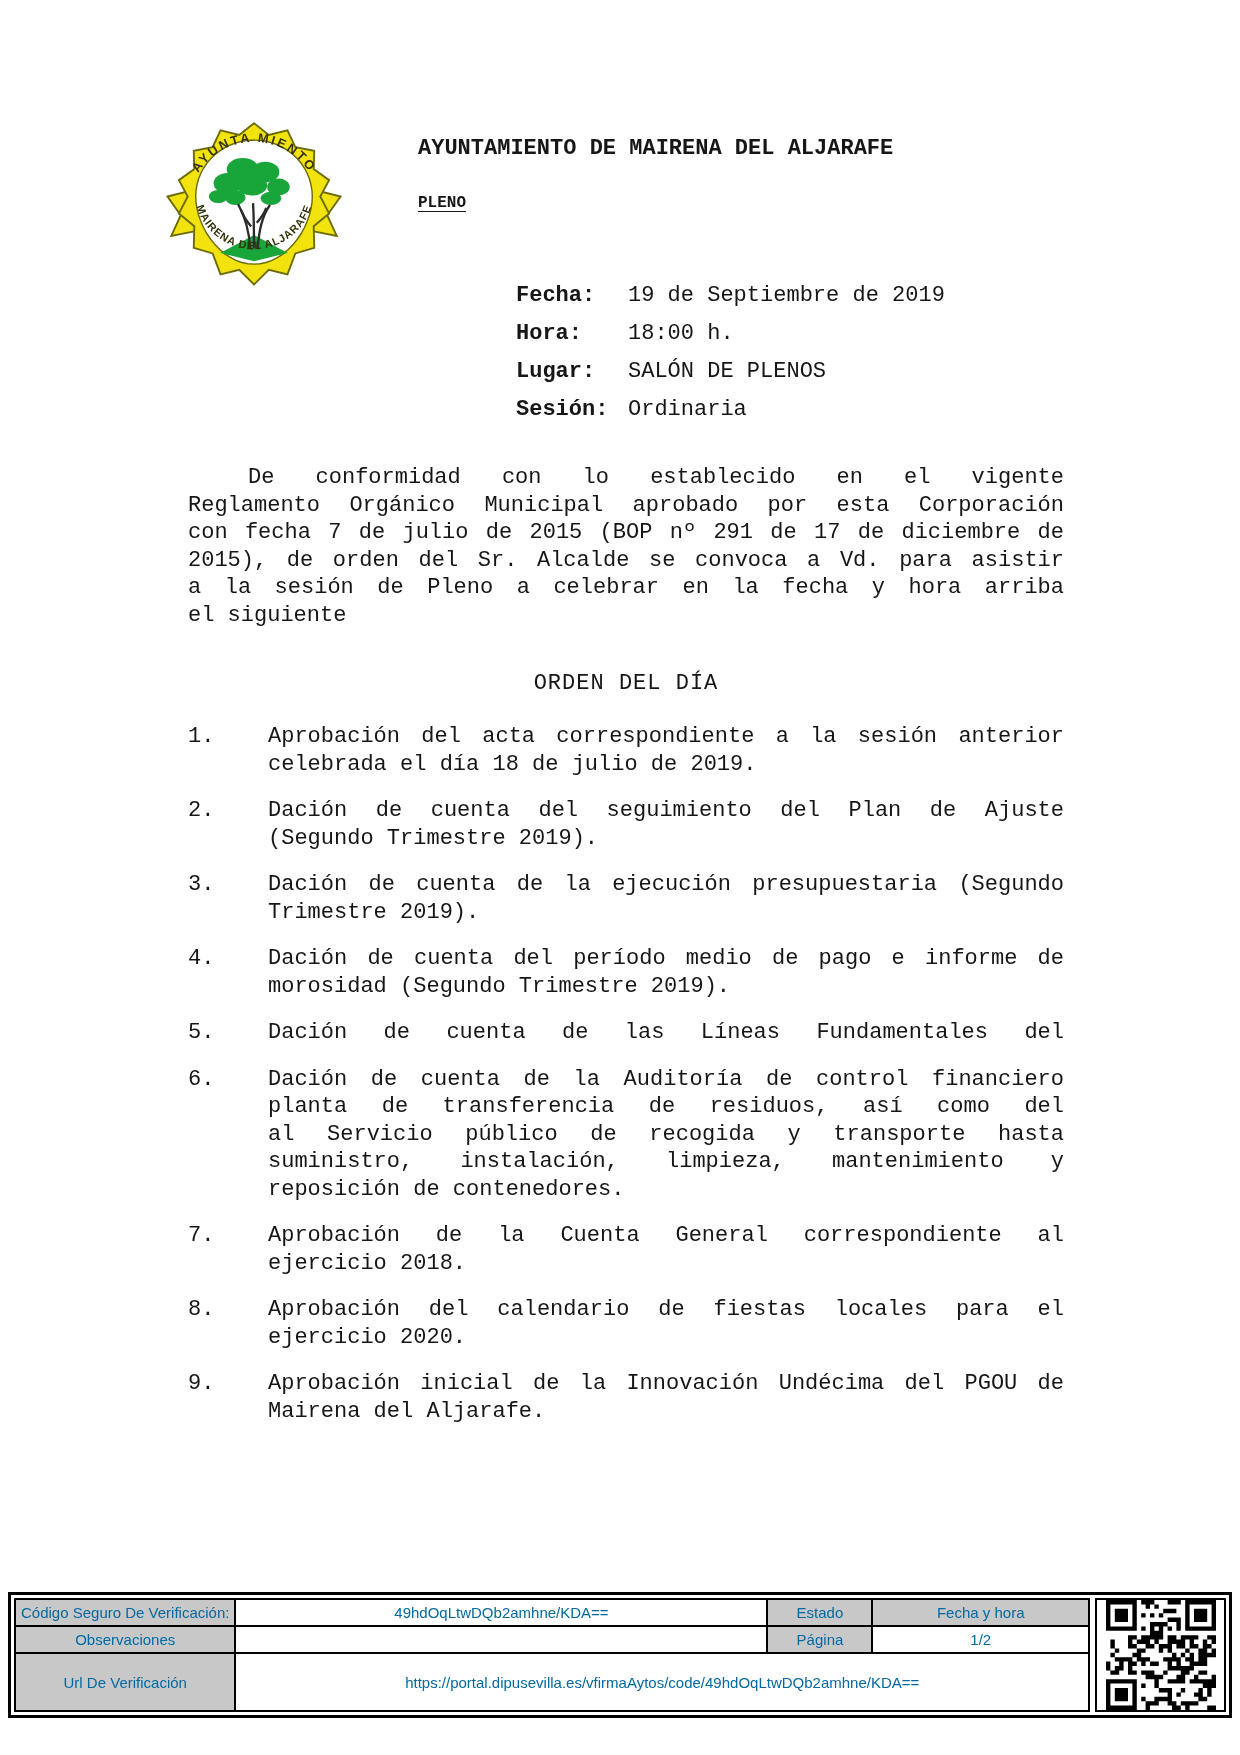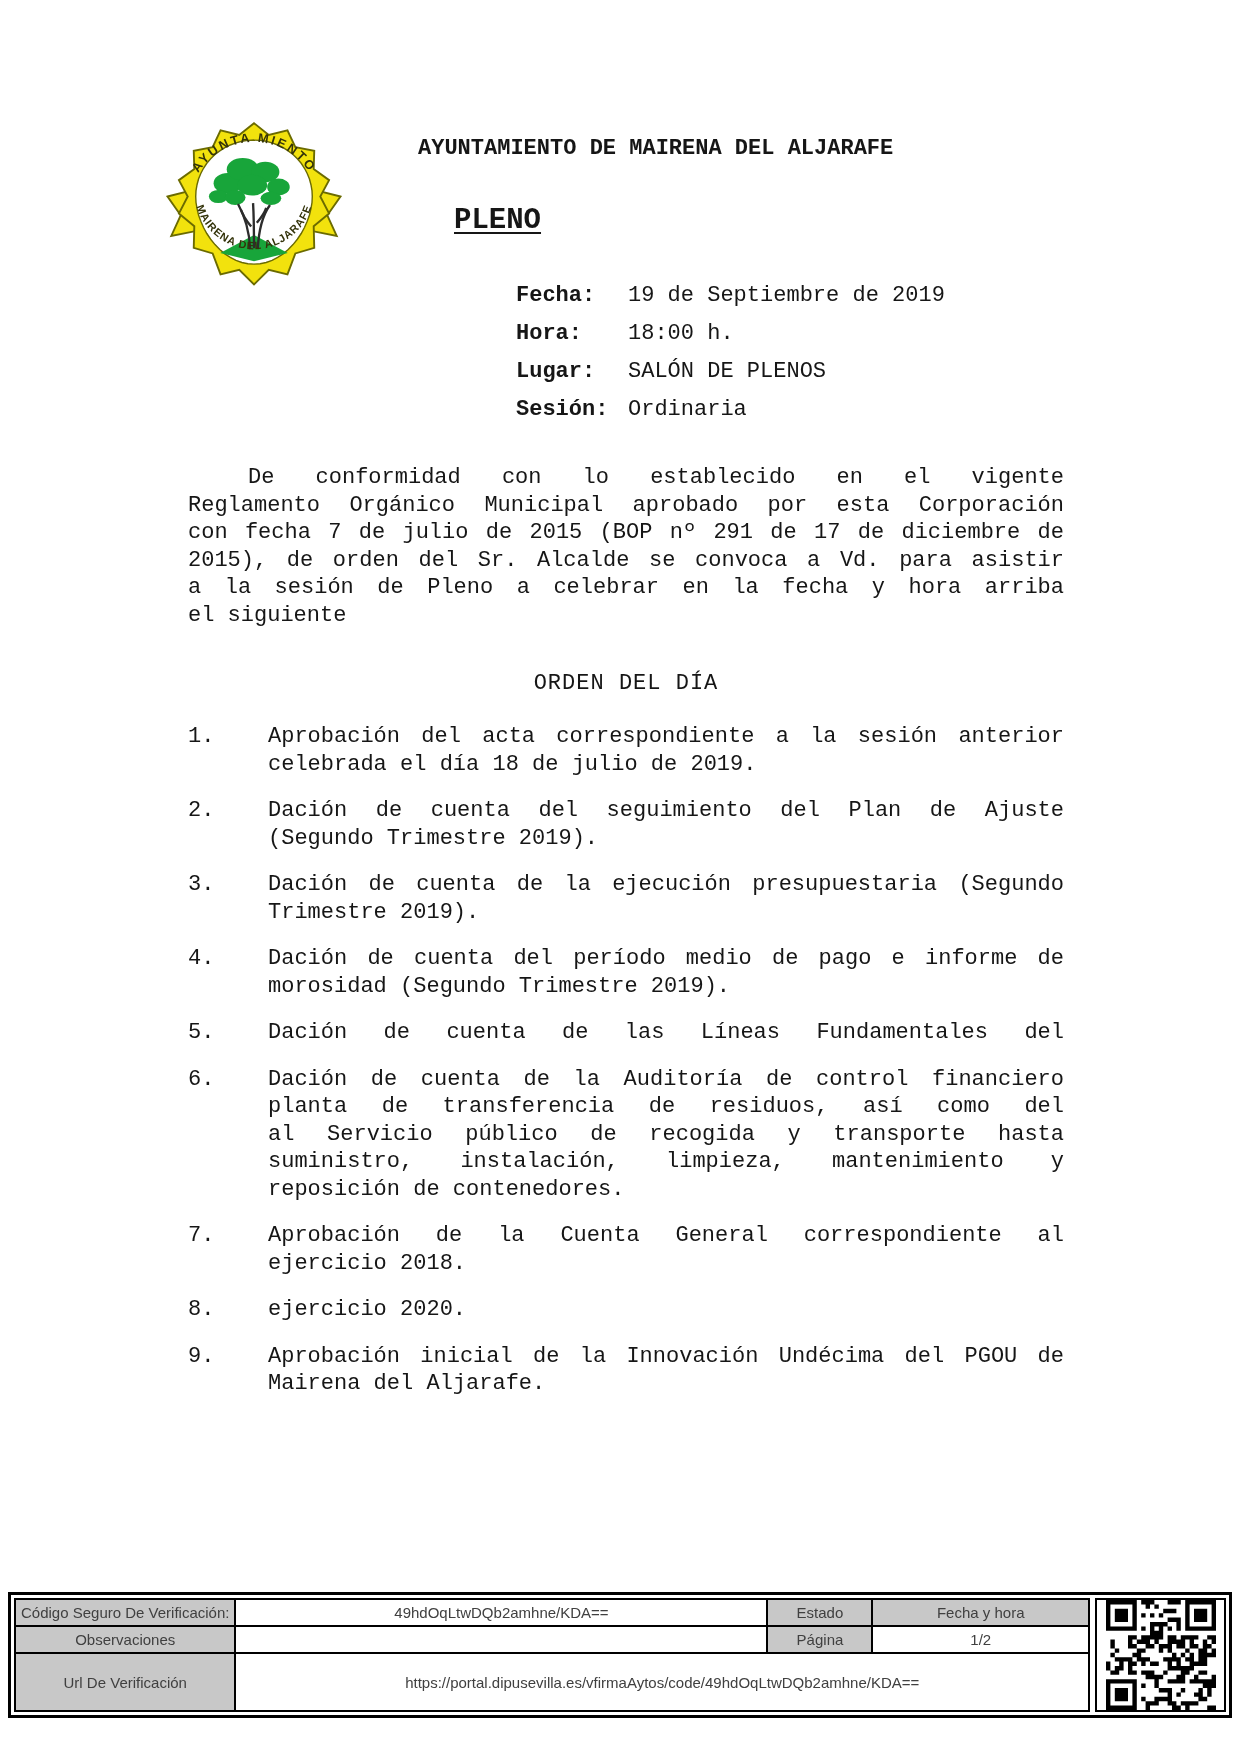--- a/index.html
+++ b/index.html
@@ -7,21 +7,21 @@
     width:1240px;height:1755px;background:#ffffff;position:relative;
     font-family:"Liberation Mono",monospace;color:#161616;overflow:hidden;
   }
   .page{position:absolute;inset:0;}
 
   
   .logo{position:absolute;left:160px;top:110px;width:188px;height:188px;}
 
   
   .doc-title{position:absolute;left:418px;top:136px;font-size:22px;font-weight:bold;white-space:nowrap;}
-  .doc-type{position:absolute;left:418px;top:204px;font-size:29px;font-weight:bold;text-decoration:underline;text-underline-offset:4px;margin-left:36px;}
+  .doc-type{position:absolute;left:418px;top:194px;font-size:16px;font-weight:bold;text-decoration:underline;text-underline-offset:4px;}
 
   
   .meta{position:absolute;left:516px;top:276px;font-size:22px;}
   .meta-row{height:38px;display:flex;align-items:center;white-space:nowrap;}
   .meta-label{font-weight:bold;min-width:112px;}
 
   
   .intro{position:absolute;left:188px;top:464px;width:876px;font-size:22px;line-height:27.5px;}
   .tline{white-space:pre-wrap;}
   .tline.justify{text-align:justify;text-align-last:justify;}
@@ -34,21 +34,21 @@
   .item-num{width:80px;flex:none;}
   .item-body{flex:1;min-width:0;}
 
   
   .footer{position:absolute;left:8px;top:1592px;width:1224px;height:126px;
     border:3px solid #000;box-sizing:border-box;background:#fff;
     display:flex;align-items:stretch;padding:3px;gap:5px;}
   table.sig{border-collapse:collapse;flex:1;table-layout:fixed;height:100%;}
   table.sig td{border:2px solid #000;font-family:"Liberation Sans",sans-serif;
     font-size:15px;padding:0 5px;text-align:center;vertical-align:middle;
-    overflow:hidden;white-space:nowrap;color:#404040;}
+    overflow:hidden;white-space:nowrap;color:#0369a1;}
   td.gray{background:#c8c8c8;}
   td.mono{font-family:"Liberation Mono",monospace;font-size:14px;}
   td.leftal{text-align:left;}
   tr.r{height:27px;}
   .qr-box{width:127px;flex:none;border:2px solid #000;display:flex;align-items:center;justify-content:center;background:#fff;}
 </style>
 </head>
 <body>
 
 <div class="page">
@@ -177,20 +177,21 @@
       <div class="item">
         <div class="item-num">7.</div>
         <div class="item-body">
           <div class="tline justify">Aprobación de la Cuenta General correspondiente al</div>
           <div class="tline">ejercicio 2018.</div>
         </div>
       </div>
       <div class="item">
         <div class="item-num">8.</div>
         <div class="item-body">
+          <div class="tline justify">Aprobación del calendario de fiestas locales para el</div>
           <div class="tline">ejercicio 2020.</div>
         </div>
       </div>
       <div class="item">
         <div class="item-num">9.</div>
         <div class="item-body">
           <div class="tline justify">Aprobación inicial de la Innovación Undécima del PGOU de</div>
           <div class="tline">Mairena del Aljarafe.</div>
         </div>
       </div>

